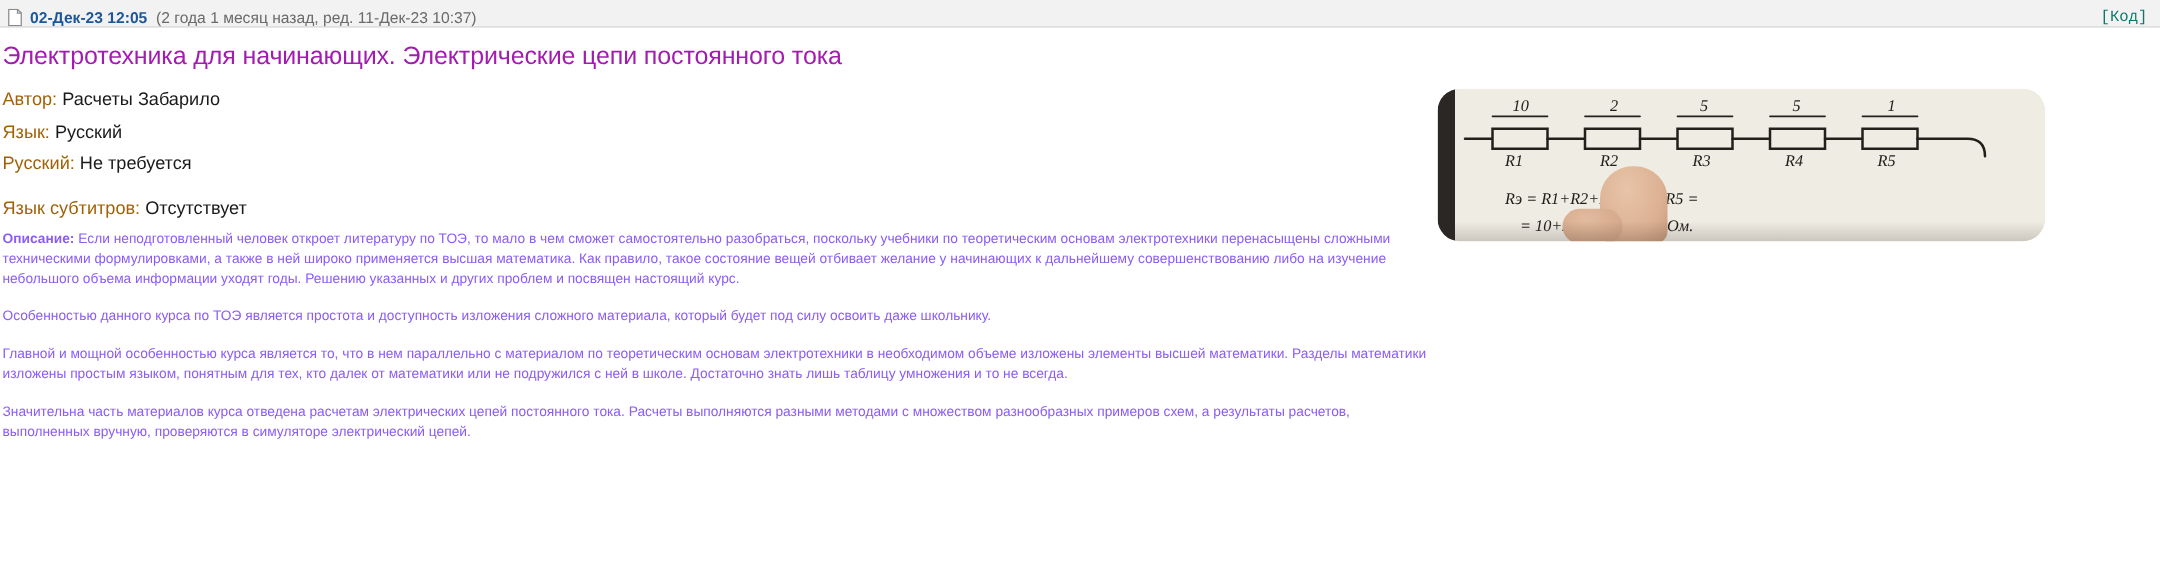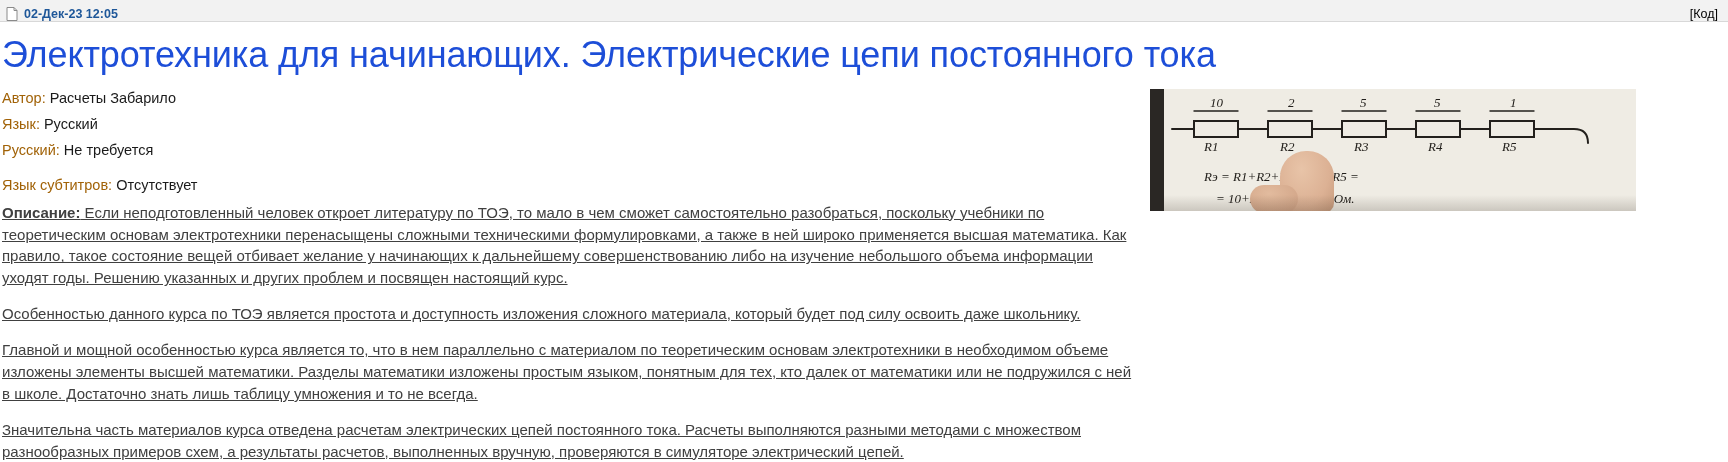--- a/index.html
+++ b/index.html
@@ -44,35 +44,36 @@
     margin-right: 7px;
     white-space: nowrap;
   }
   .post-meta {
     color: #6a6a6a;
     font-size: 12.5px;
     white-space: nowrap;
   }
   .topbar .spacer { flex: 1 1 auto; }
   .code-link {
-    color: #000000;
+    color: #0f766e;
     font-size: 12.5px;
     text-decoration: none;
     white-space: nowrap;
+    font-family: Liberation Mono, monospace;
   }
 
   
   .content {
     padding: 8px 0 0 0;
     position: relative;
   }
   h1.title {
-    font-size: 36px;
+    font-size: 20px;
     font-weight: normal;
-    color: #1d4ed8;
+    color: #a21caf;
     margin: 4px 0 14px 2px;
     letter-spacing: -0.1px;
     line-height: 1.15;
   }
 
   .body-wrap {
     display: flex;
     align-items: flex-start;
   }
   .left-col {
@@ -95,24 +96,23 @@
   }
   .field-line .lbl { font-weight: normal; color: #a16207; }
   .field-gap { height: 10px; }
 
   .desc-block {
     margin-top: 2px;
   }
   .desc-block p {
     margin: 0 0 14px 0;
     line-height: 1.46;
-    font-size: 15px;
-    color: #404040;
+    font-size: 11px;
+    color: #8b5cf6;
     max-width: 1140px;
-    text-decoration: underline;
   }
   .desc-block p.first { margin-bottom: 14px; }
   .desc-block .lbl { font-weight: bold; }
 
   
   .thumb {
     width: 578px;
     height: 320px;
     background: #ffffff;
     border: 0;
@@ -120,20 +120,21 @@
     overflow: hidden;
   }
   .thumb .photo {
     position: absolute;
     left: 0;
     top: 0;
     width: 486px;
     height: 122px;
     background: linear-gradient(180deg, #e7e3dc 0%, #efece6 45%, #e4e0d8 100%);
     overflow: hidden;
+    border-radius: 18px;
   }
   .thumb .photo .dark-edge {
     position: absolute;
     left: 0; top: 0; bottom: 0;
     width: 14px;
     background: #2a2724;
   }
   .thumb .photo .paper {
     position: absolute;
     left: 14px; right: 0; top: 0; bottom: 0;
@@ -169,20 +170,21 @@
 <body>
 
 <div class="topbar">
   <span class="page-icon">
     <svg width="12" height="14" viewBox="0 0 12 14">
       <path d="M1 0.5 h7 l3 3 v10 h-10 z" fill="#ffffff" stroke="#8a8a8a" stroke-width="1"></path>
       <path d="M8 0.5 v3 h3" fill="none" stroke="#8a8a8a" stroke-width="1"></path>
     </svg>
   </span>
   <a class="post-date" href="#">02-Дек-23 12:05</a>
+  <span class="post-meta">(2 года 1 месяц назад, ред. 11-Дек-23 10:37)</span>
   <span class="spacer"></span>
   <a class="code-link" href="#">[Код]</a>
 </div>
 
 <div class="content">
 
   <h1 class="title">Электротехника для начинающих. Электрические цепи постоянного тока</h1>
 
   <div class="body-wrap">
 

